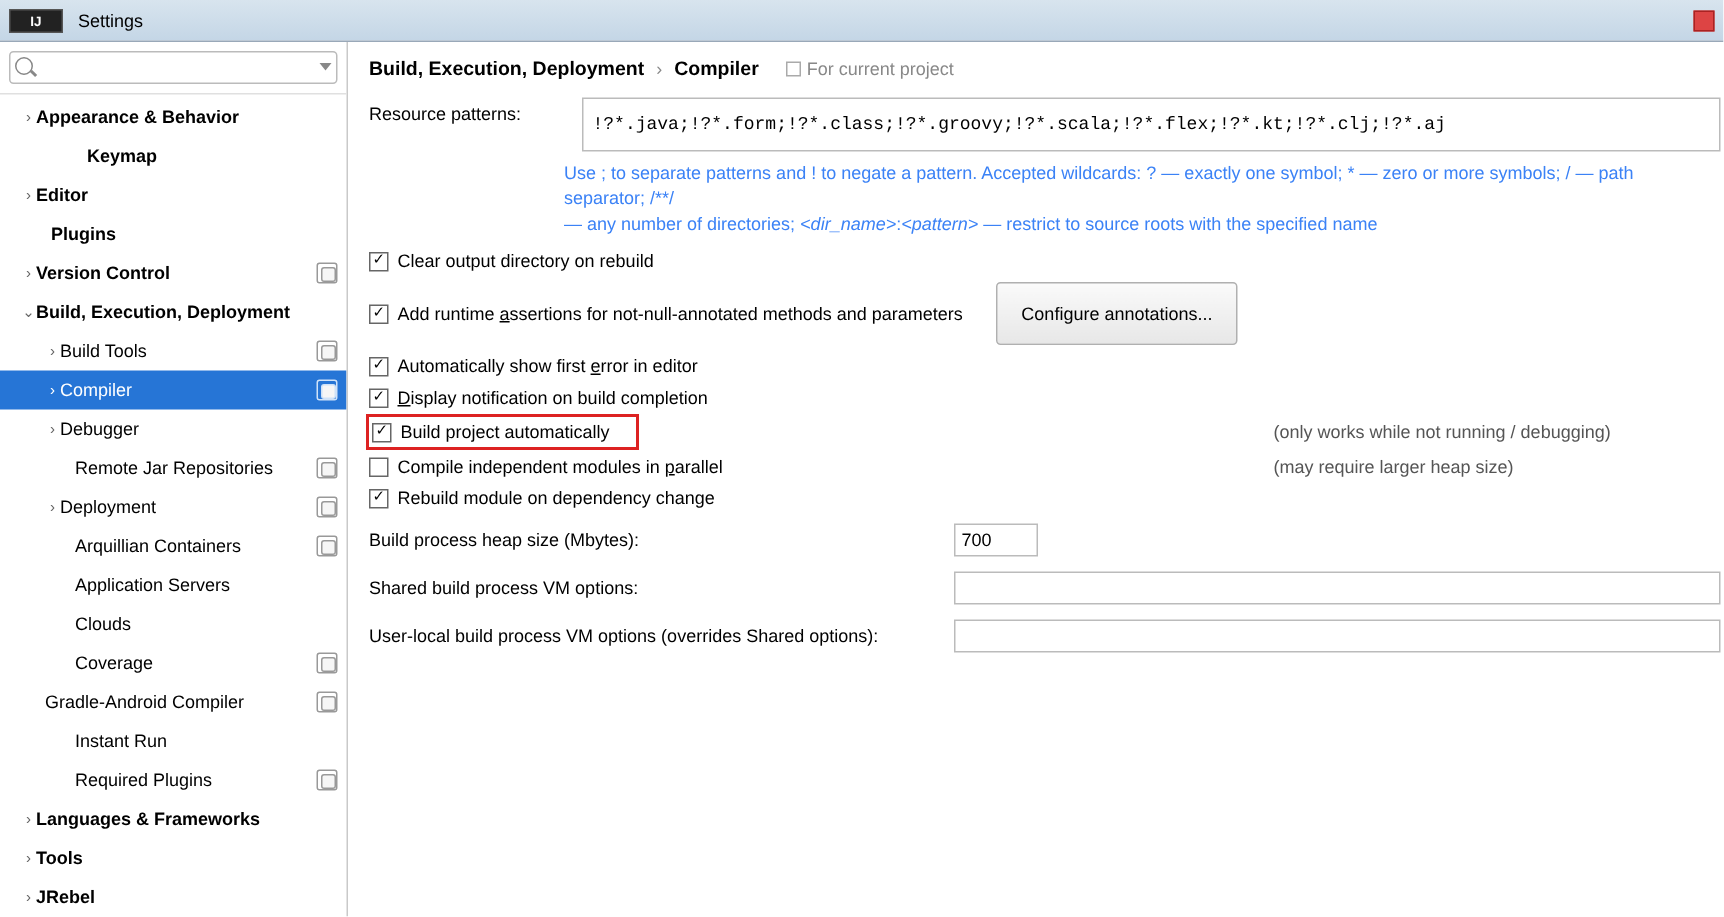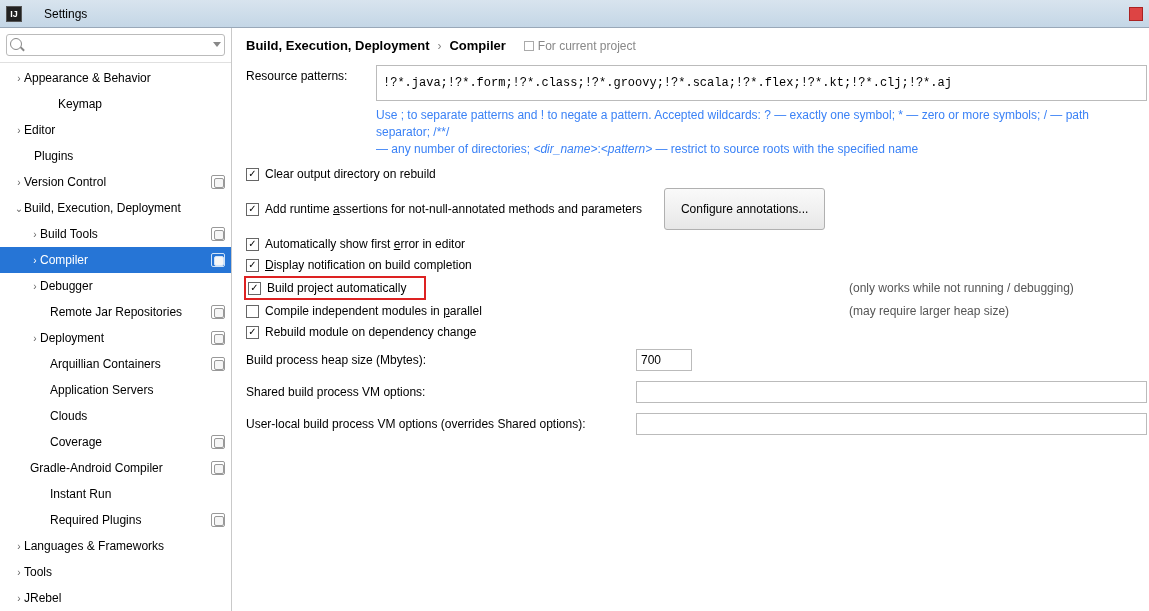--- a/index.html
+++ b/index.html
@@ -1,47 +1,47 @@
 <!DOCTYPE html>
 <html><head>
 <meta charset="utf-8">
 <style>
 * { box-sizing: border-box; margin: 0; padding: 0; font-family: "Segoe UI", Tahoma, sans-serif; font-size: 12px; }
 body { width: 1149px; height: 611px; overflow: hidden; background: #fff; }
 .titlebar { height: 28px; background: linear-gradient(#d8e4ee,#c4d6e6); border-bottom: 1px solid #99a8b8; display: flex; align-items: center; padding: 0 6px; }
-.titlebar .app-icon { width: 16px; height: 16px; background: #222; color: #fff; display: inline-flex; align-items: center; justify-content: center; font-size: 9px; font-weight: bold; margin-right: 22px; border: 1px solid #555; }
+.titlebar .app-icon { width: 36px; height: 16px; background: #222; color: #fff; display: inline-flex; align-items: center; justify-content: center; font-size: 9px; font-weight: bold; margin-right: 10px; border: 1px solid #555; }
 .titlebar .title { color: #000; }
 .titlebar .spacer { flex: 1; }
 .titlebar .win-close { width: 14px; height: 14px; background: #d44; border: 1px solid #a22; }
 .content { display: flex; height: calc(100% - 28px); }
 .sidebar { width: 232px; border-right: 1px solid #c9c9c9; background: #fff; display: flex; flex-direction: column; }
 .search-wrap { padding: 6px; border-bottom: 1px solid #e0e0e0; }
 .search-wrap input { width: 100%; height: 22px; border: 1px solid #bbb; border-radius: 3px; padding: 0 18px 0 18px; color: #999; background: #fff; }
 .search-wrap .rel { position: relative; }
 .search-wrap .mag { position: absolute; left: 4px; top: 4px; width: 12px; height: 12px; border: 1.5px solid #888; border-radius: 50%; }
 .search-wrap .mag::after { content:""; position:absolute; width:5px; height:1.5px; background:#888; transform: rotate(45deg); left:9px; top:9px; }
 .search-wrap .dd { position:absolute; right:4px; top:8px; width:0;height:0;border-left:4px solid transparent;border-right:4px solid transparent;border-top:5px solid #888; }
 .tree { flex:1; overflow:auto; padding-top:2px; }
 .node { display:flex; align-items:center; height:26px; padding-right:6px; cursor:default; }
-.node.bold > .label { font-weight: normal; }
+.node.bold > .label { font-weight: bold; }
 .node .chev { width:10px; text-align:center; color:#666; font-size:10px; }
 .node .label { flex:1; white-space: nowrap; }
 .node .badge { width:14px; height:14px; border:1px solid #999; border-radius:2px; position:relative; margin-left: 2px; }
 .node .badge::before { content:""; position:absolute; left:2px; top:2px; width:8px; height:8px; border:1px solid #999; border-radius:2px; background: #f6f6f6; }
 .node.selected { background:#2675d6; }
 .node.selected .label { color:#fff; }
 .node.selected .chev { color:#fff; }
 .node.selected .badge, .node.selected .badge::before { border-color:#cfe2f8; }
 .main { flex:1; padding: 10px 0 10px 14px; overflow:hidden; position: relative; }
 .breadcrumb { display:flex; align-items:center; gap:8px; margin-bottom:12px; }
 .breadcrumb .bc { font-weight:bold; font-size:13px; }
 .breadcrumb .sep { color:#888; }
 .breadcrumb .scope { color:#888; display:flex; align-items:center; gap:4px; margin-left: 10px; }
 .breadcrumb .scope .box { width:10px;height:10px;border:1px solid #aaa; }
-.row { display:flex; align-items:flex-start; margin-bottom: 6px; }
+.row { display:flex; align-items:flex-start; margin-bottom: 6px; gap: 12px; }
 .row .lbl { width: 130px; padding-top: 4px; }
 .row input.txt { flex:1; height:36px; border:1px solid #bbb; padding:0 6px; font-family: "Consolas","Courier New",monospace; font-size:12px; margin-right: 2px; }
 .help { color:#3b82f6; font-size:12px; margin-left:130px; margin-bottom:10px; padding-right: 6px; line-height: 1.4; }
 .help i { font-style: italic; }
 .checks { display:flex; flex-direction:column; gap:7px; margin-bottom: 4px; }
 .checkrow { display:flex; align-items:center; }
 .checkrow .cbx { width:13px; height:13px; border:1px solid #666; margin-right:6px; display:inline-flex; align-items:center; justify-content:center; font-size:10px; line-height:1; color:#000; background:#fff; }
 .checkrow .clabel { }
 .checkrow .side { margin-left:auto; padding-left: 40px; color:#555; min-width: 340px; }
 .configure-btn { margin-left: 22px; height:42px; padding: 0 16px; background: linear-gradient(#fafafa,#e7e7e7); border:1px solid #b0b0b0; border-radius:3px; cursor:default; }

